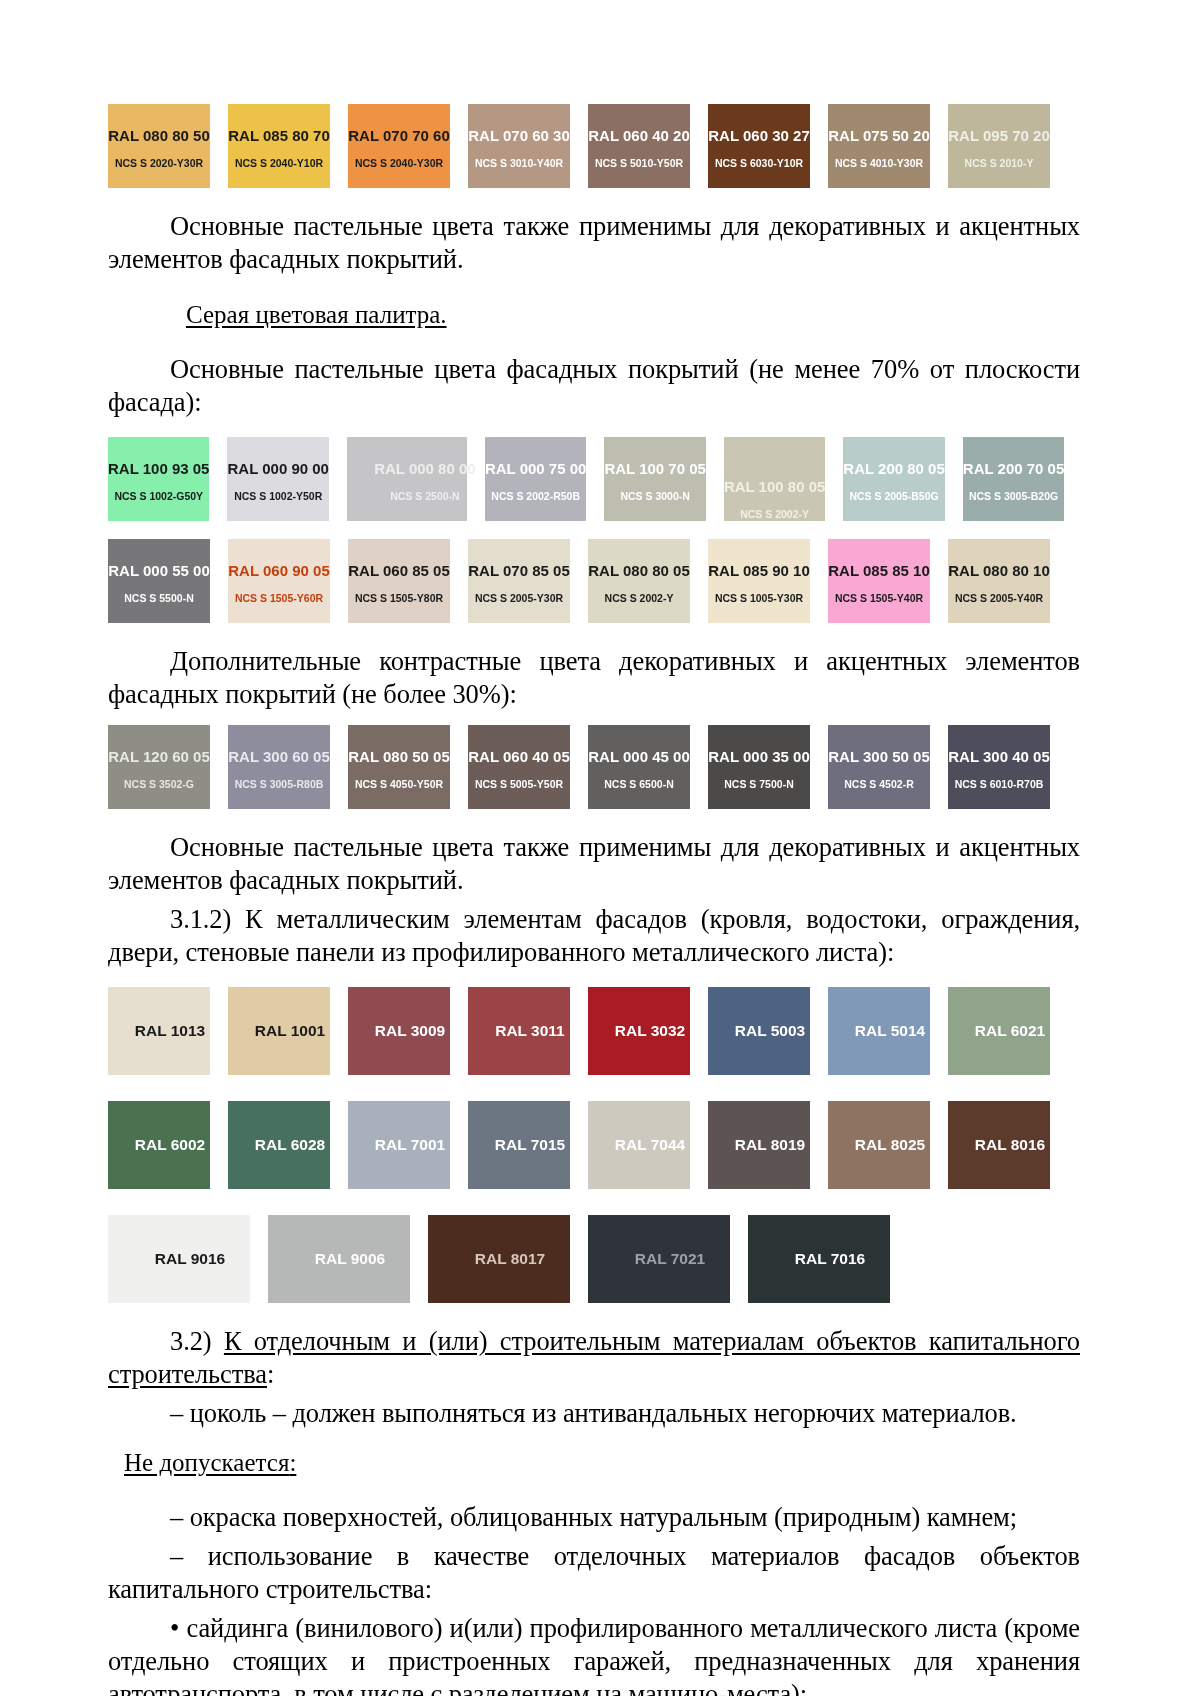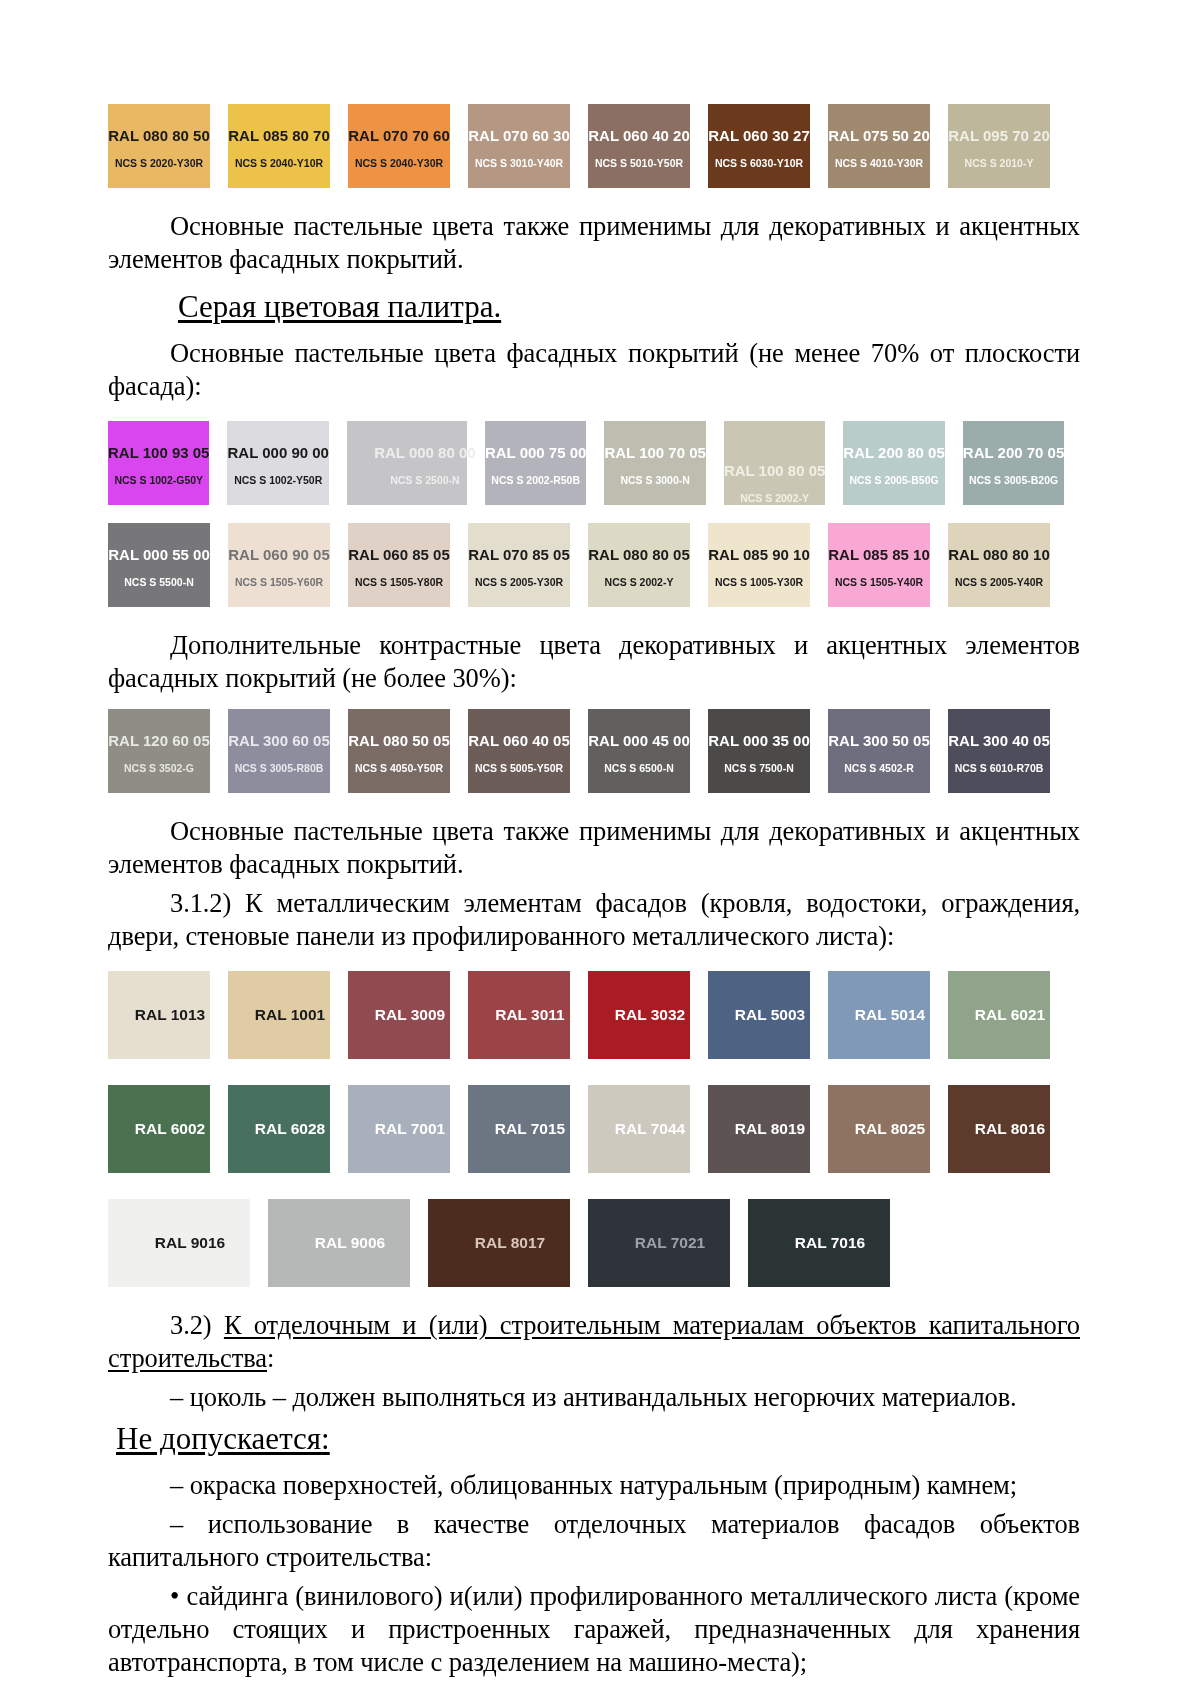--- a/index.html
+++ b/index.html
@@ -29,22 +29,22 @@
     margin: 0;
     font-size: 26.5px;
     line-height: 33px;
     text-align: justify;
     text-indent: 62px;
     letter-spacing: -0.1px;
   }
   p.para.dash { text-indent: 62px; }
   .u { text-decoration: underline; text-underline-offset: 3px; }
   .heading-u {
-    margin: 8px;
-    font-size: 31px;
+    margin: 16px;
+    font-size: 25px;
     line-height: 33px;
     text-indent: 62px;
   }
   .heading-u span { text-decoration: underline; text-underline-offset: 3px; }
 
   .spacer-6 { height: 6px; }
   .spacer-14 { height: 14px; }
   .spacer-18 { height: 18px; }
   .spacer-22 { height: 22px; }
 
@@ -154,21 +154,21 @@
     <span>Серая цветовая палитра.</span>
   </div>
 
   <div class="spacer-6"></div>
 
   <p class="para">Основные пастельные цвета фасадных покрытий (не менее 70% от плоскости фасада):</p>
 
   <div class="spacer-18"></div>
 
   <div class="swatch-row group" id="gray-row-1">
-      <div class="swatch two-line" style="background: #d946ef; color: rgb(26, 26, 26);">
+      <div class="swatch two-line" style="background: #86efac; color: rgb(26, 26, 26);">
         <div class="ral">RAL 100 93 05</div>
         <div class="ncs">NCS S 1002-G50Y</div>
       </div>
       <div class="swatch two-line" style="background: rgb(220, 220, 224); color: rgb(26, 26, 26);">
         <div class="ral">RAL 000 90 00</div>
         <div class="ncs">NCS S 1002-Y50R</div>
       </div>
       <div class="swatch two-line" style="background: rgb(197, 197, 199); color: rgb(238, 238, 238); padding-left: 36px;">
         <div class="ral">RAL 000 80 00</div>
         <div class="ncs">NCS S 2500-N</div>
@@ -192,21 +192,21 @@
       <div class="swatch two-line" style="background: rgb(154, 173, 171); color: rgb(255, 255, 255);">
         <div class="ral">RAL 200 70 05</div>
         <div class="ncs">NCS S 3005-B20G</div>
       </div>
     </div>
   <div class="swatch-row group" id="gray-row-2">
       <div class="swatch two-line" style="background: rgb(119, 119, 122); color: rgb(255, 255, 255);">
         <div class="ral">RAL 000 55 00</div>
         <div class="ncs">NCS S 5500-N</div>
       </div>
-      <div class="swatch two-line" style="background: rgb(238, 223, 211); color: #737373;">
+      <div class="swatch two-line" style="background: rgb(238, 223, 211); color: #c2410c;">
         <div class="ral">RAL 060 90 05</div>
         <div class="ncs">NCS S 1505-Y60R</div>
       </div>
       <div class="swatch two-line" style="background: rgb(224, 209, 198); color: rgb(26, 26, 26);">
         <div class="ral">RAL 060 85 05</div>
         <div class="ncs">NCS S 1505-Y80R</div>
       </div>
       <div class="swatch two-line" style="background: rgb(227, 221, 205); color: rgb(26, 26, 26);">
         <div class="ral">RAL 070 85 05</div>
         <div class="ncs">NCS S 2005-Y30R</div>

